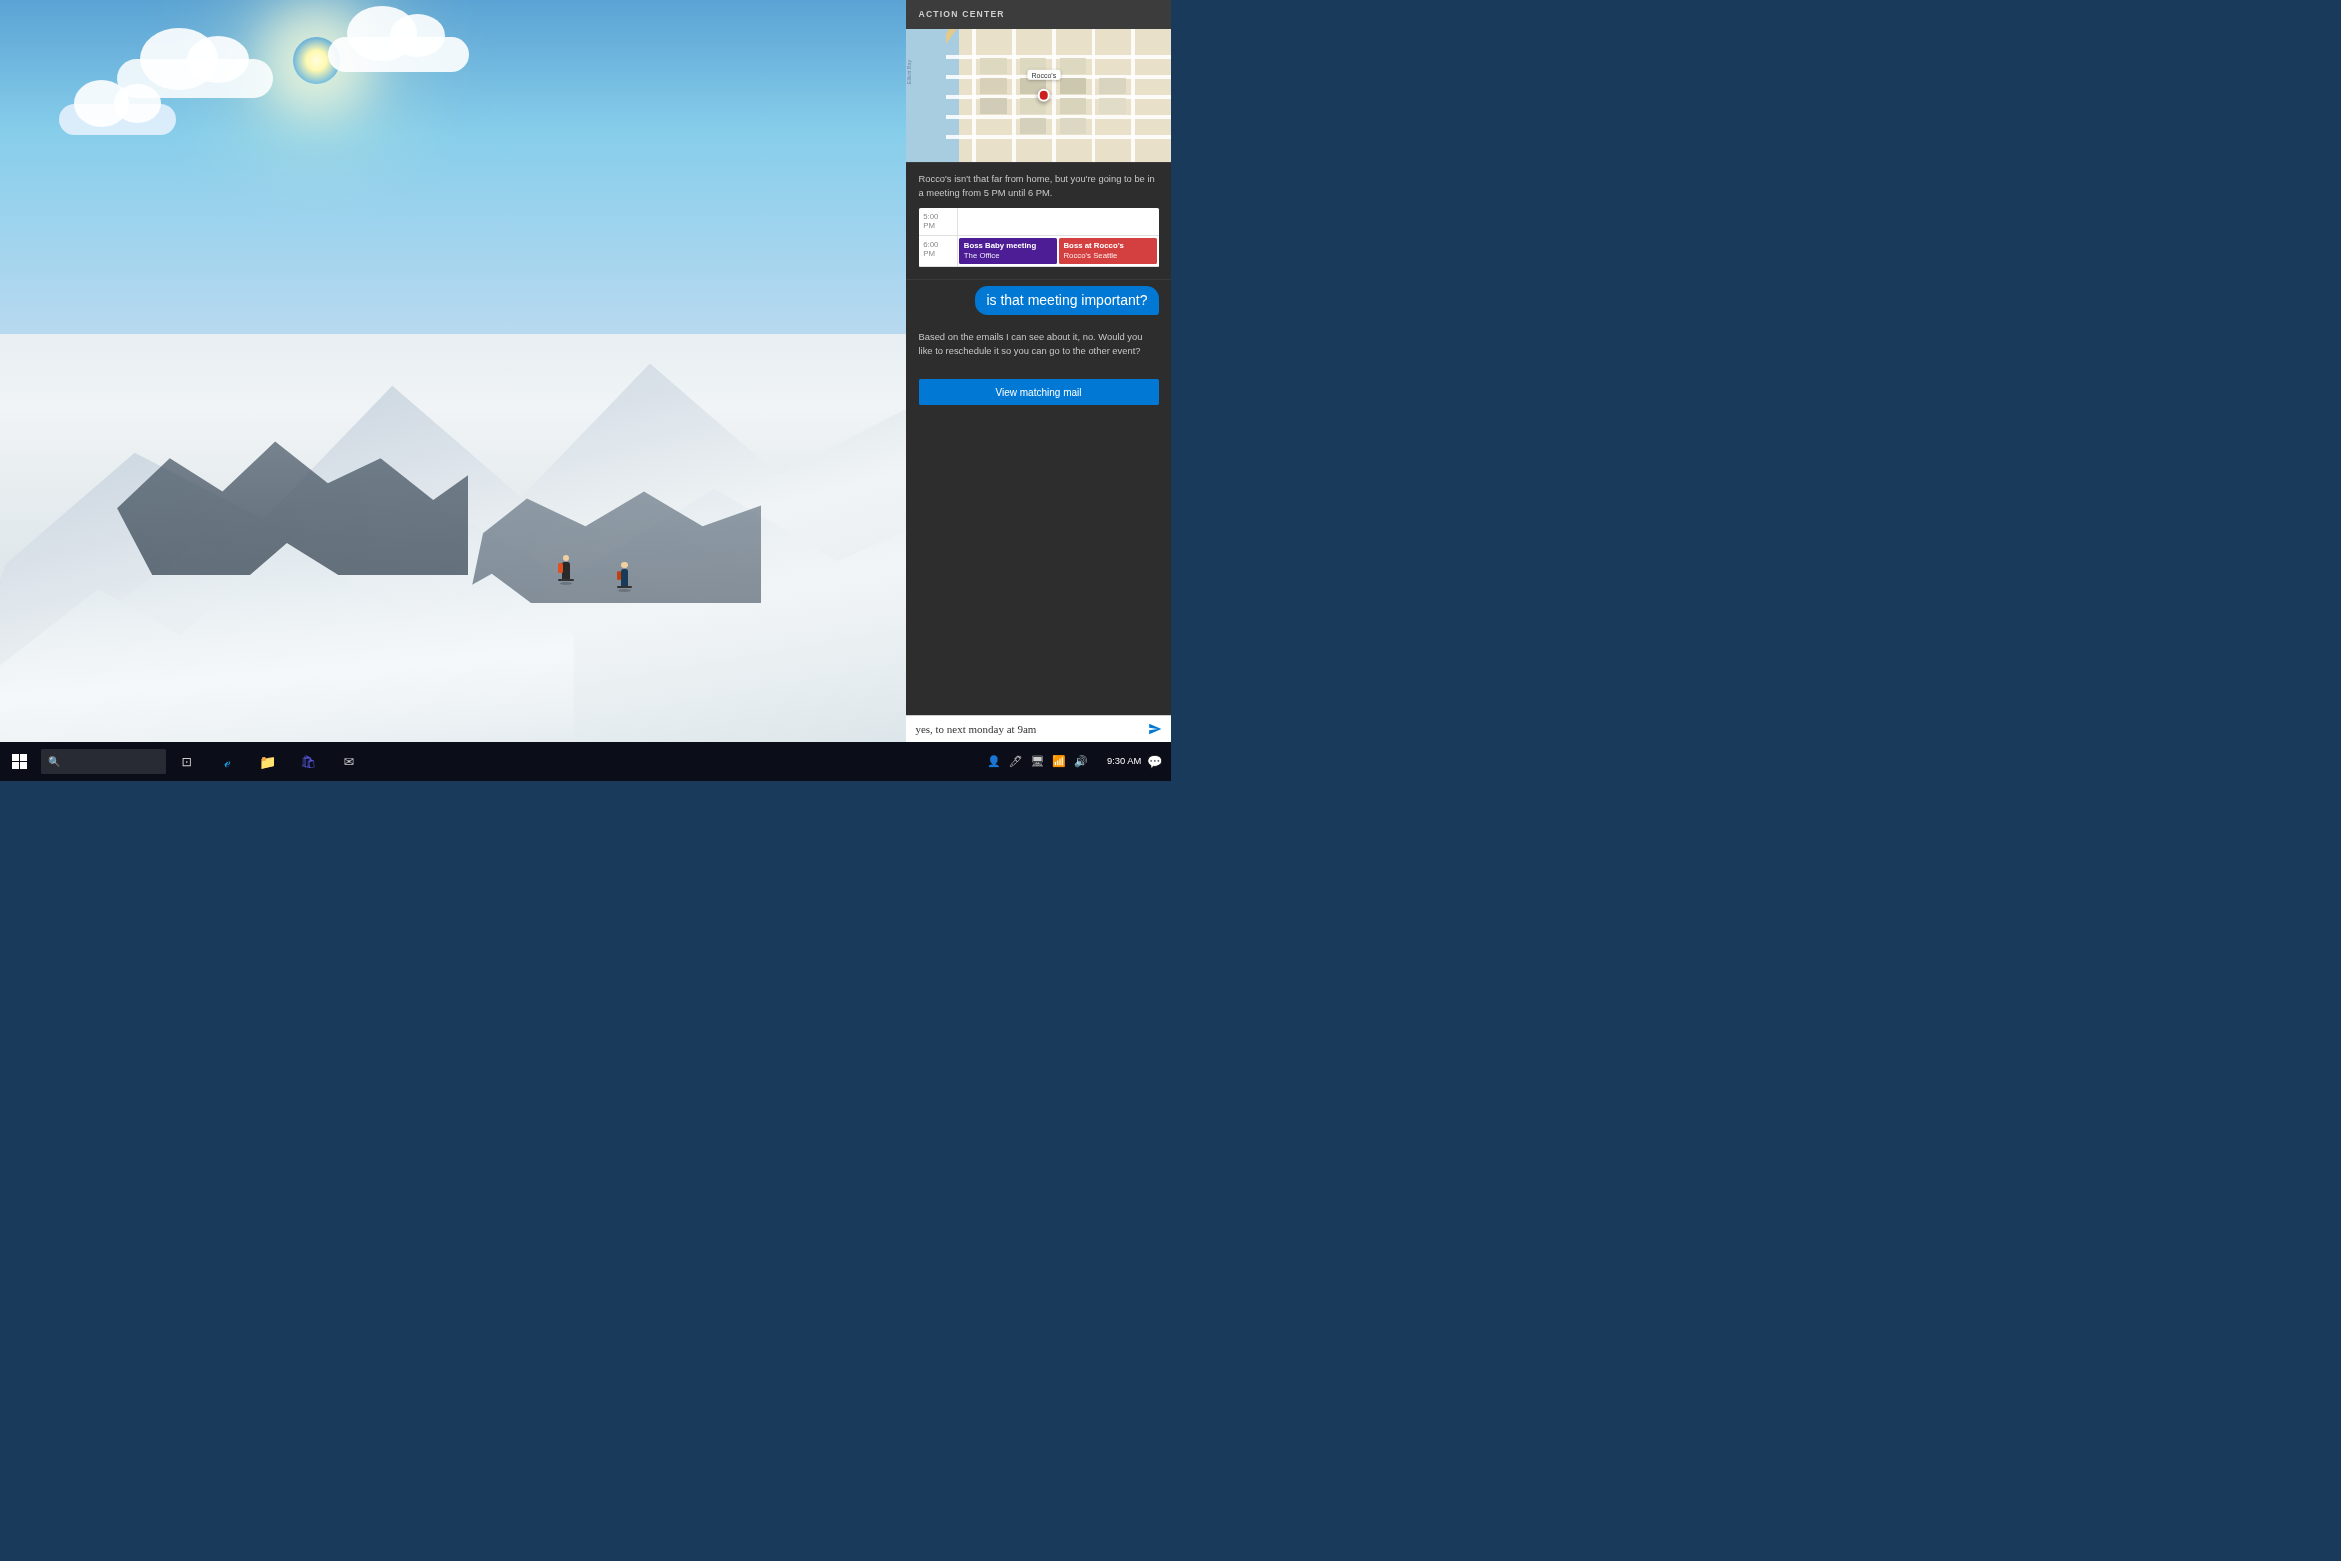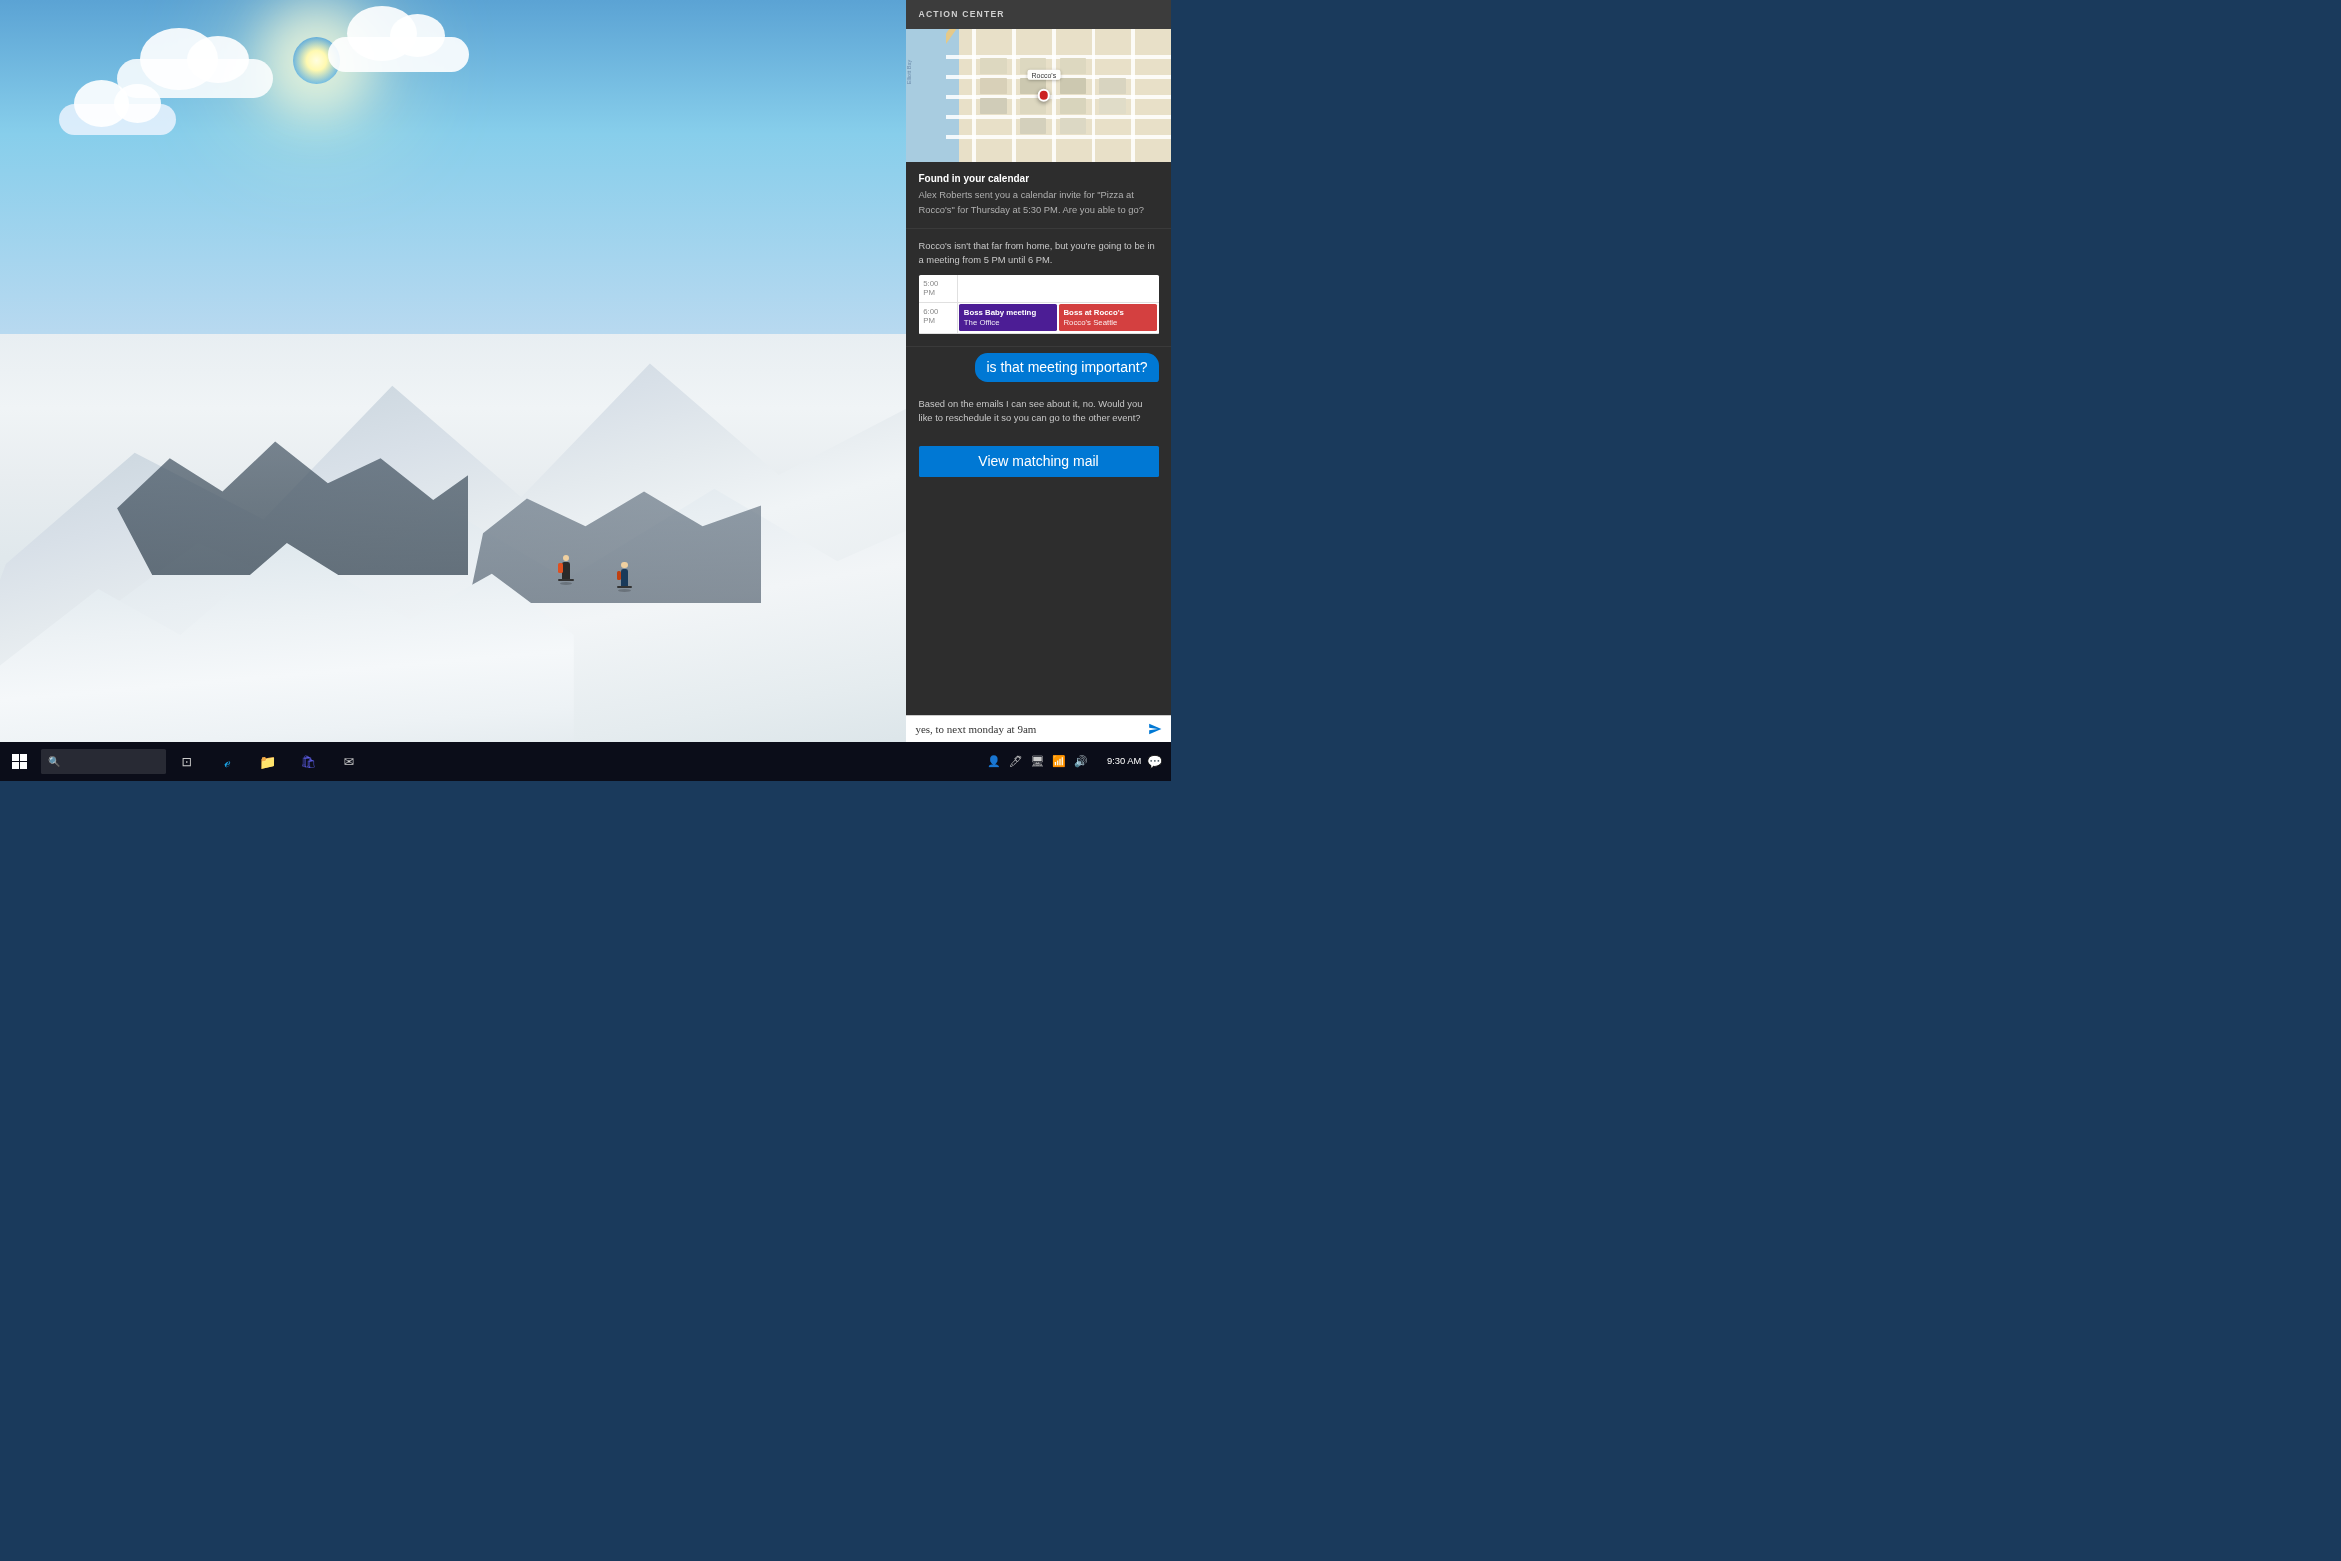--- a/index.html
+++ b/index.html
@@ -510,21 +510,21 @@
     }
 
     
     .action-btn {
       margin: 3.1px 12.5px 9.4px;
       padding: 7.8px;
       background: #0078d4;
       color: #fff;
       border: none;
       border-radius: 1.6px;
-      font-size: 14px;
+      font-size: 10px;
       font-weight: 500;
       cursor: pointer;
       text-align: center;
       display: block;
       width: calc(100% - 25px);
     }
 
     
     .ac-input-area {
       padding: 6.2px 9.4px;
@@ -741,24 +741,20 @@
 
         <div style="position:absolute; top:30%; left:1%; font-size:5.5px; color:#6a8aaa; transform:rotate(-90deg) translateX(-50%); transform-origin: left center; white-space:nowrap;">Elliott Bay</div>
       </div>
 
       <div class="map-pin">
         <div class="map-pin-label">Rocco's</div>
         <div class="map-pin-circle"></div>
       </div>
     </div>
 
-    <div class="cal-card">
-      <div class="cal-card-title">Found in your calendar</div>
-      <div class="cal-card-text">Alex Roberts sent you a calendar invite for "Pizza at Rocco's" for Thursday at 5:30 PM. Are you able to go?</div>
-    </div>
 
     <div class="section-divider"></div>
 
     <div class="cortana-section">
       <div class="cortana-text">Rocco's isn't that far from home, but you're going to be in a meeting from 5 PM until 6 PM.</div>
 
       <div class="calendar-view">
 
         <div class="cal-time-row">
           <div class="cal-time">5:00 PM</div>

